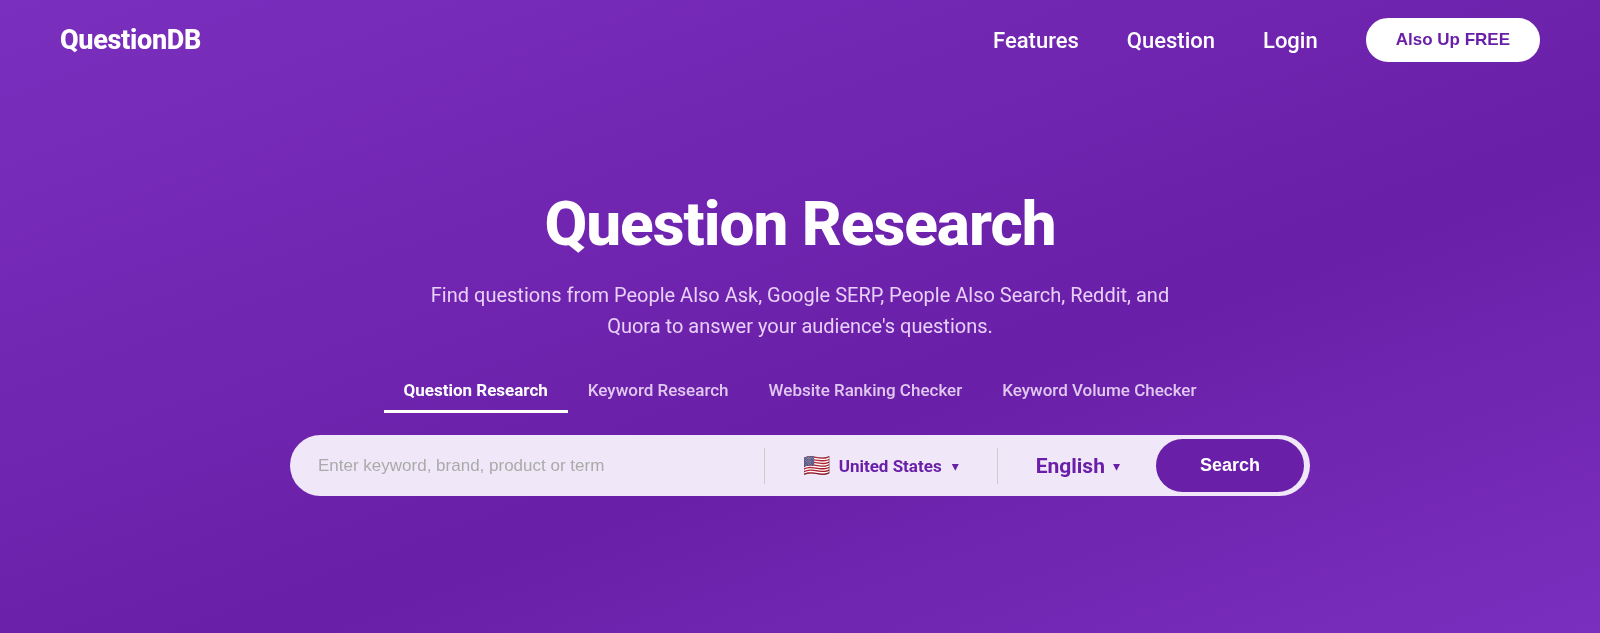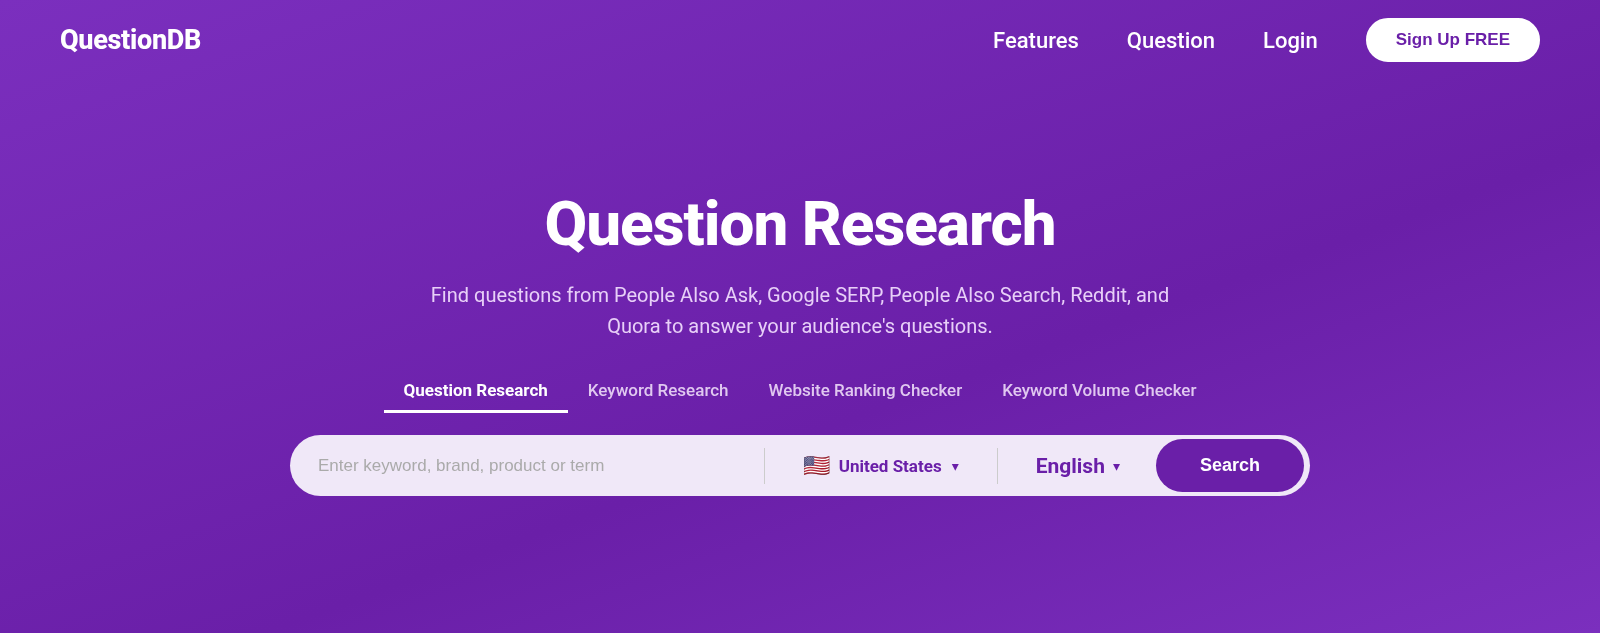--- a/index.html
+++ b/index.html
@@ -212,21 +212,21 @@
 <body>
 
 <div class="page-wrapper">
 
   <nav class="navbar">
     <span class="logo">QuestionDB</span>
     <div class="nav-links">
       <a class="nav-link">Features</a>
       <a class="nav-link">Question</a>
       <a class="nav-link">Login</a>
-      <button class="nav-signup-btn">Sign Up FREE</button>
+      <button class="nav-signup-btn">Also Up FREE</button>
     </div>
   </nav>
 
   <section class="hero">
     <h1 class="hero-title">Question Research</h1>
     <p class="hero-subtitle">Find questions from People Also Ask, Google SERP, People Also Search, Reddit, and Quora to answer your audience's questions.</p>
 
     <div class="tabs">
       <div class="tab active">Question Research</div>
       <div class="tab">Keyword Research</div>

